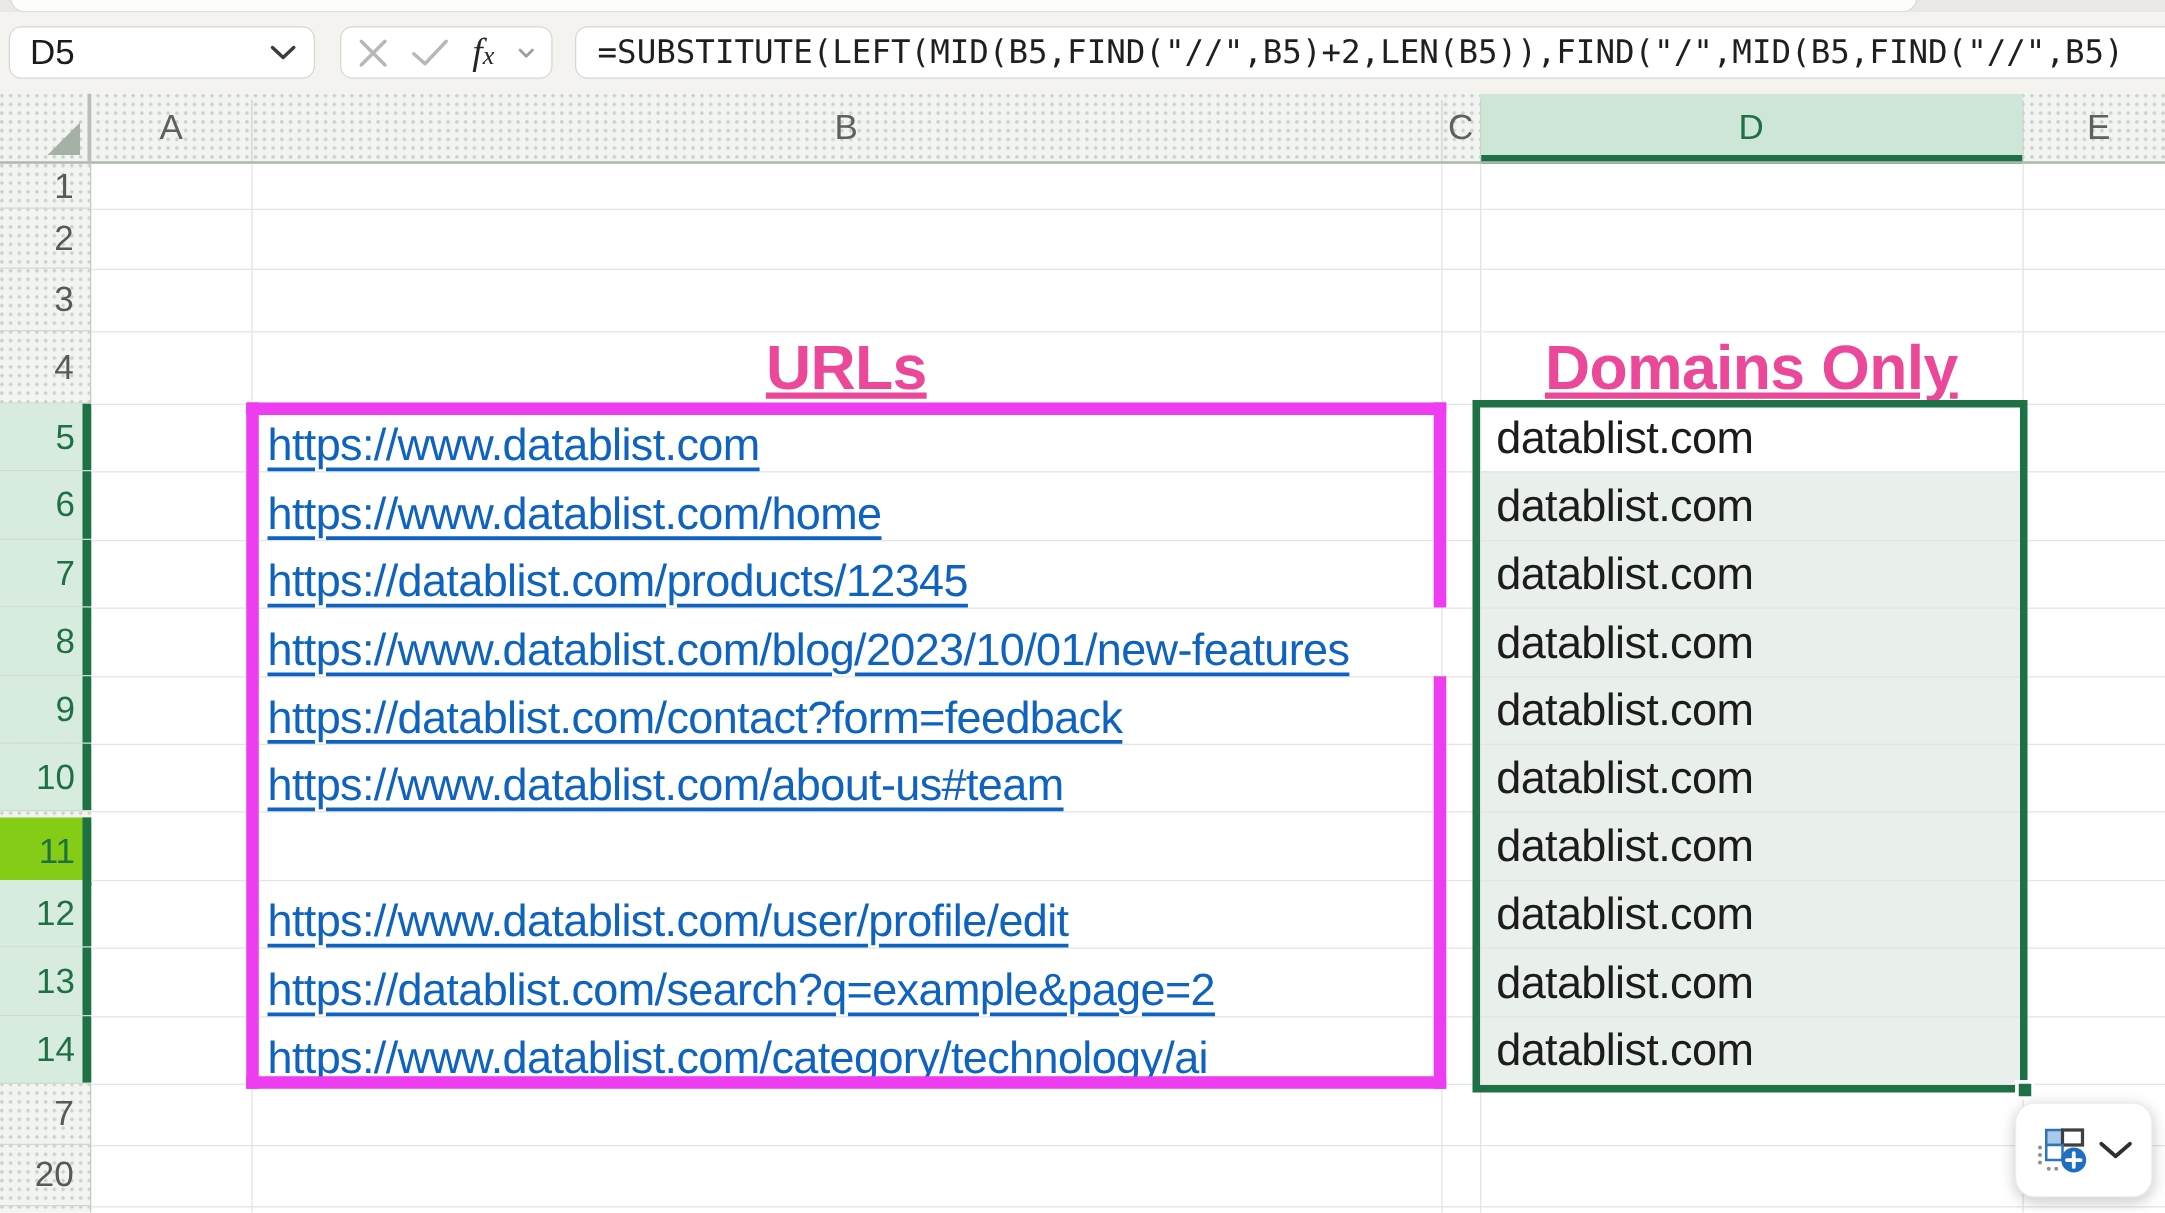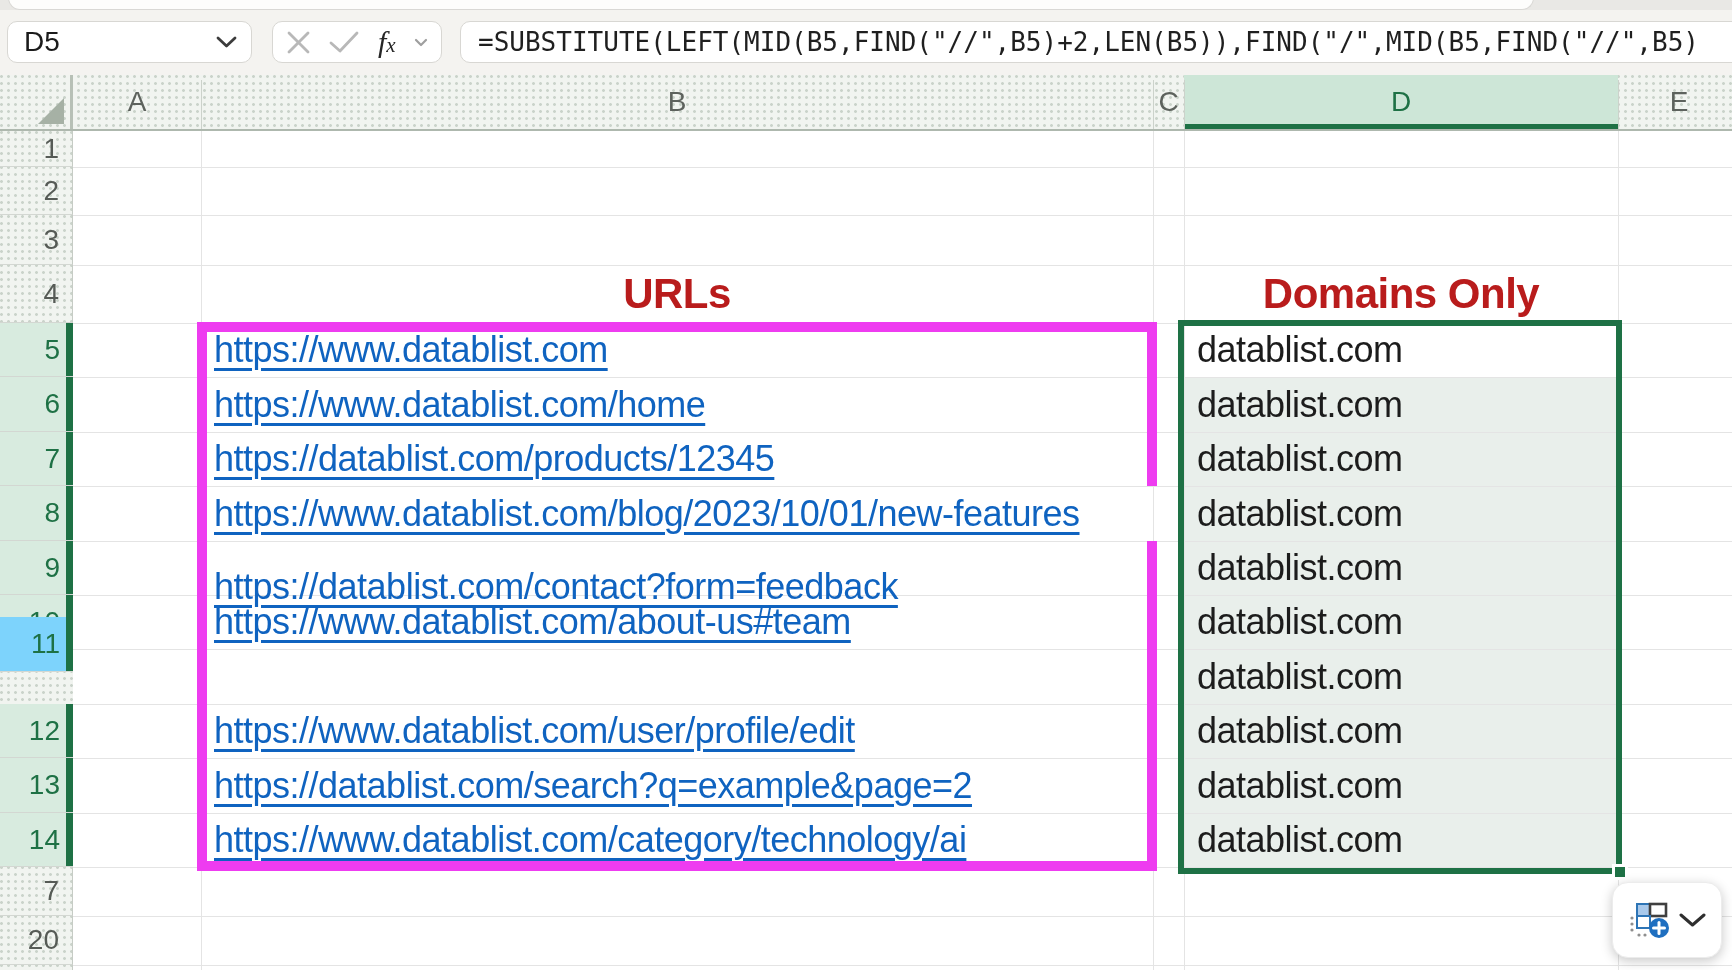--- a/index.html
+++ b/index.html
@@ -38,22 +38,22 @@
   .rowstrip{left:0;top:131px;width:73px;height:845px;}
   .rowhdr{left:0;width:73px;box-sizing:border-box;border-right:1px solid #c6ccc5;
     border-bottom:1px solid #d3d7d2;display:flex;align-items:center;justify-content:flex-end;
     padding-right:13px;font-size:28px;color:#565b56;}
   .rowsel{background:#d8ebdf;color:#1e7145;border-right:none;}
   .rowbar{position:absolute;right:0;top:0;width:7px;height:100%;background:#1e7145;}
   .vline{width:1px;background:#e4e4e4;}
   .hline{height:1px;background:#e4e4e4;}
   
   .hcell{display:flex;align-items:center;justify-content:center;font-weight:bold;
-    font-size:42px;color:#b91c1c;letter-spacing:-.5px;}
-  .ucell{display:flex;align-items:center;padding-left:13px;box-sizing:border-box;}
+    font-size:50px;color:#ec4899;letter-spacing:-.5px;text-decoration:underline;}
+  .ucell{display:flex;align-items:flex-end;padding-left:13px;box-sizing:border-box;}
   .ucell span{font-size:36px;color:#0f63c0;text-decoration:underline;
     text-decoration-thickness:2.5px;text-underline-offset:6px;letter-spacing:-.5px;}
   .dcell{display:flex;align-items:center;padding-left:13px;box-sizing:border-box;
     font-size:36px;color:#1c1c1c;letter-spacing:-.5px;}
   .greenborder{box-sizing:border-box;border:6px solid #1e7145;}
   .handle{box-sizing:border-box;border:3px solid #fff;background:#1e7145;}
   
   .quickcard{left:1612px;top:882px;width:110px;height:76px;background:#fff;
     border:1px solid #ececec;border-radius:16px;box-shadow:0 3px 12px rgba(0,0,0,.22);
     display:flex;align-items:center;justify-content:space-between;padding:0 15px;
@@ -112,21 +112,21 @@
     <div class="rowhdr" style="position: absolute; top: 131px; height: 36px;">1</div>
     <div class="rowhdr" style="position: absolute; top: 167px; height: 48px;">2</div>
     <div class="rowhdr" style="position: absolute; top: 215px; height: 50px;">3</div>
     <div class="rowhdr" style="position: absolute; top: 265px; height: 58px;">4</div>
     <div class="rowhdr rowsel" style="position: absolute; top: 323px; height: 54px; background: rgb(216, 235, 223);">5<div class="rowbar" style="position: absolute; background: rgb(30, 113, 69);"></div></div>
     <div class="rowhdr rowsel" style="position: absolute; top: 377px; height: 55px; background: rgb(216, 235, 223);">6<div class="rowbar" style="position: absolute; background: rgb(30, 113, 69);"></div></div>
     <div class="rowhdr rowsel" style="position: absolute; top: 432px; height: 54px; background: rgb(216, 235, 223);">7<div class="rowbar" style="position: absolute; background: rgb(30, 113, 69);"></div></div>
     <div class="rowhdr rowsel" style="position: absolute; top: 486px; height: 55px; background: rgb(216, 235, 223);">8<div class="rowbar" style="position: absolute; background: rgb(30, 113, 69);"></div></div>
     <div class="rowhdr rowsel" style="position: absolute; top: 541px; height: 54px; background: rgb(216, 235, 223);">9<div class="rowbar" style="position: absolute; background: rgb(30, 113, 69);"></div></div>
     <div class="rowhdr rowsel" style="position: absolute; top: 595px; height: 54px; background: rgb(216, 235, 223);">10<div class="rowbar" style="position: absolute; background: rgb(30, 113, 69);"></div></div>
-    <div class="rowhdr rowsel" style="position: absolute; top: 617px; height: 55px; background: #7dd3fc;">11<div class="rowbar" style="position: absolute; background: rgb(30, 113, 69);"></div></div>
+    <div class="rowhdr rowsel" style="position: absolute; top: 654px; height: 55px; background: #84cc16;">11<div class="rowbar" style="position: absolute; background: rgb(30, 113, 69);"></div></div>
     <div class="rowhdr rowsel" style="position: absolute; top: 704px; height: 54px; background: rgb(216, 235, 223);">12<div class="rowbar" style="position: absolute; background: rgb(30, 113, 69);"></div></div>
     <div class="rowhdr rowsel" style="position: absolute; top: 758px; height: 55px; background: rgb(216, 235, 223);">13<div class="rowbar" style="position: absolute; background: rgb(30, 113, 69);"></div></div>
     <div class="rowhdr rowsel" style="position: absolute; top: 813px; height: 54px; background: rgb(216, 235, 223);">14<div class="rowbar" style="position: absolute; background: rgb(30, 113, 69);"></div></div>
     <div class="rowhdr" style="position: absolute; top: 867px; height: 49px;">7</div>
     <div class="rowhdr" style="position: absolute; top: 916px; height: 49px;">20</div>
     <div class="rowhdr" style="position: absolute; top: 965px; height: 11px;"></div>
     <div style="position: absolute; left: 1184px; top: 377px; width: 434px; height: 490px; background: rgb(233, 239, 235);"></div>
     <div class="vline" style="position: absolute; left: 201px; top: 131px; height: 845px;"></div>
     <div class="vline" style="position: absolute; left: 1153px; top: 131px; height: 845px;"></div>
     <div class="vline" style="position: absolute; left: 1184px; top: 131px; height: 845px;"></div>

